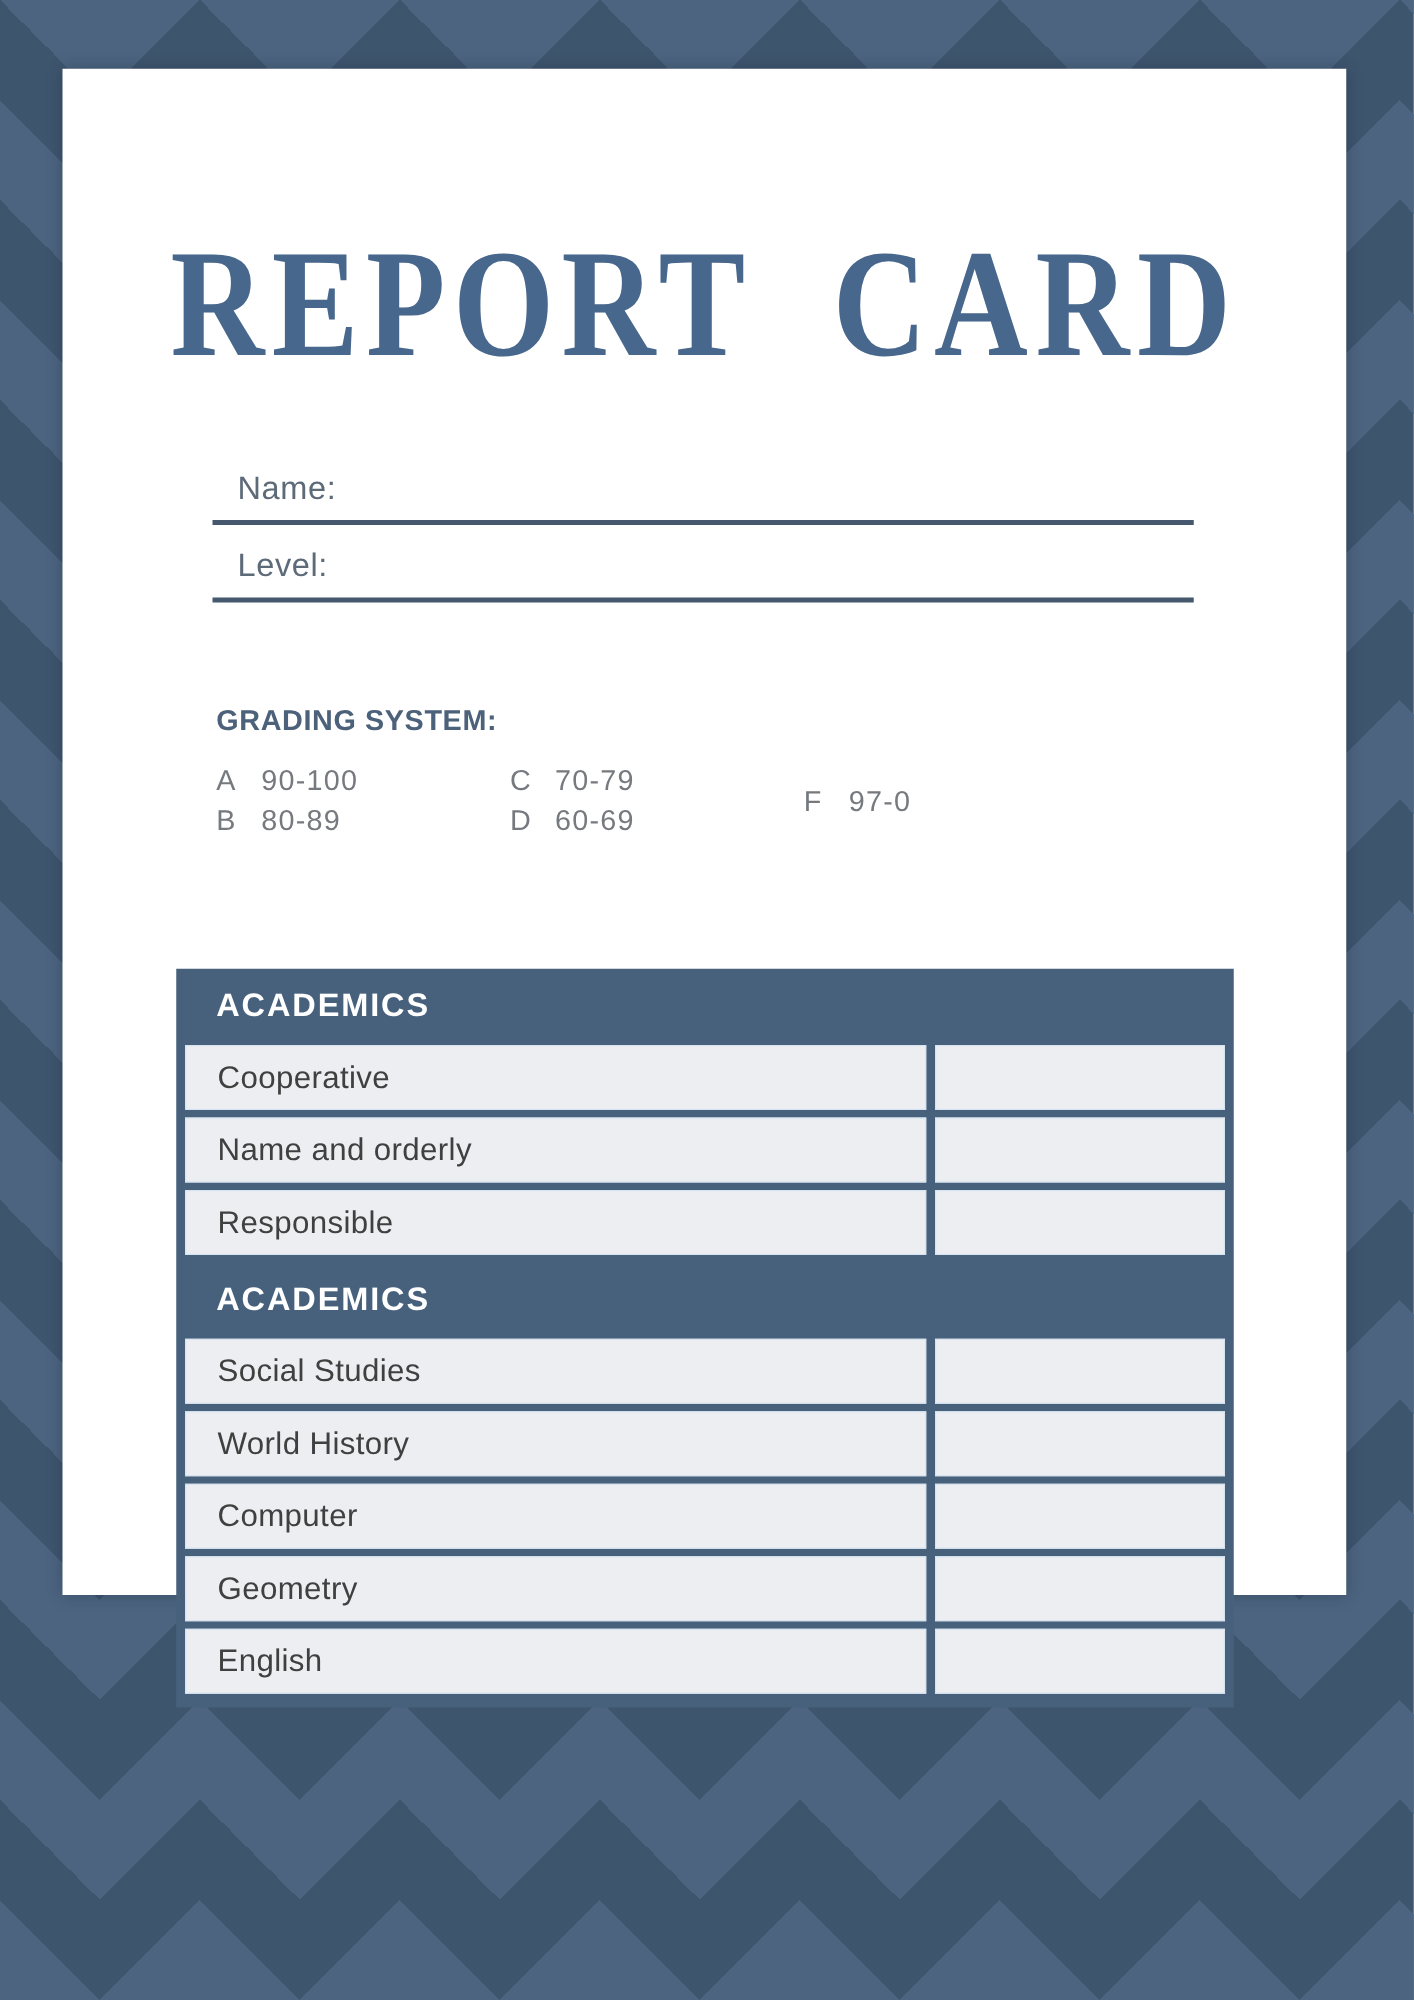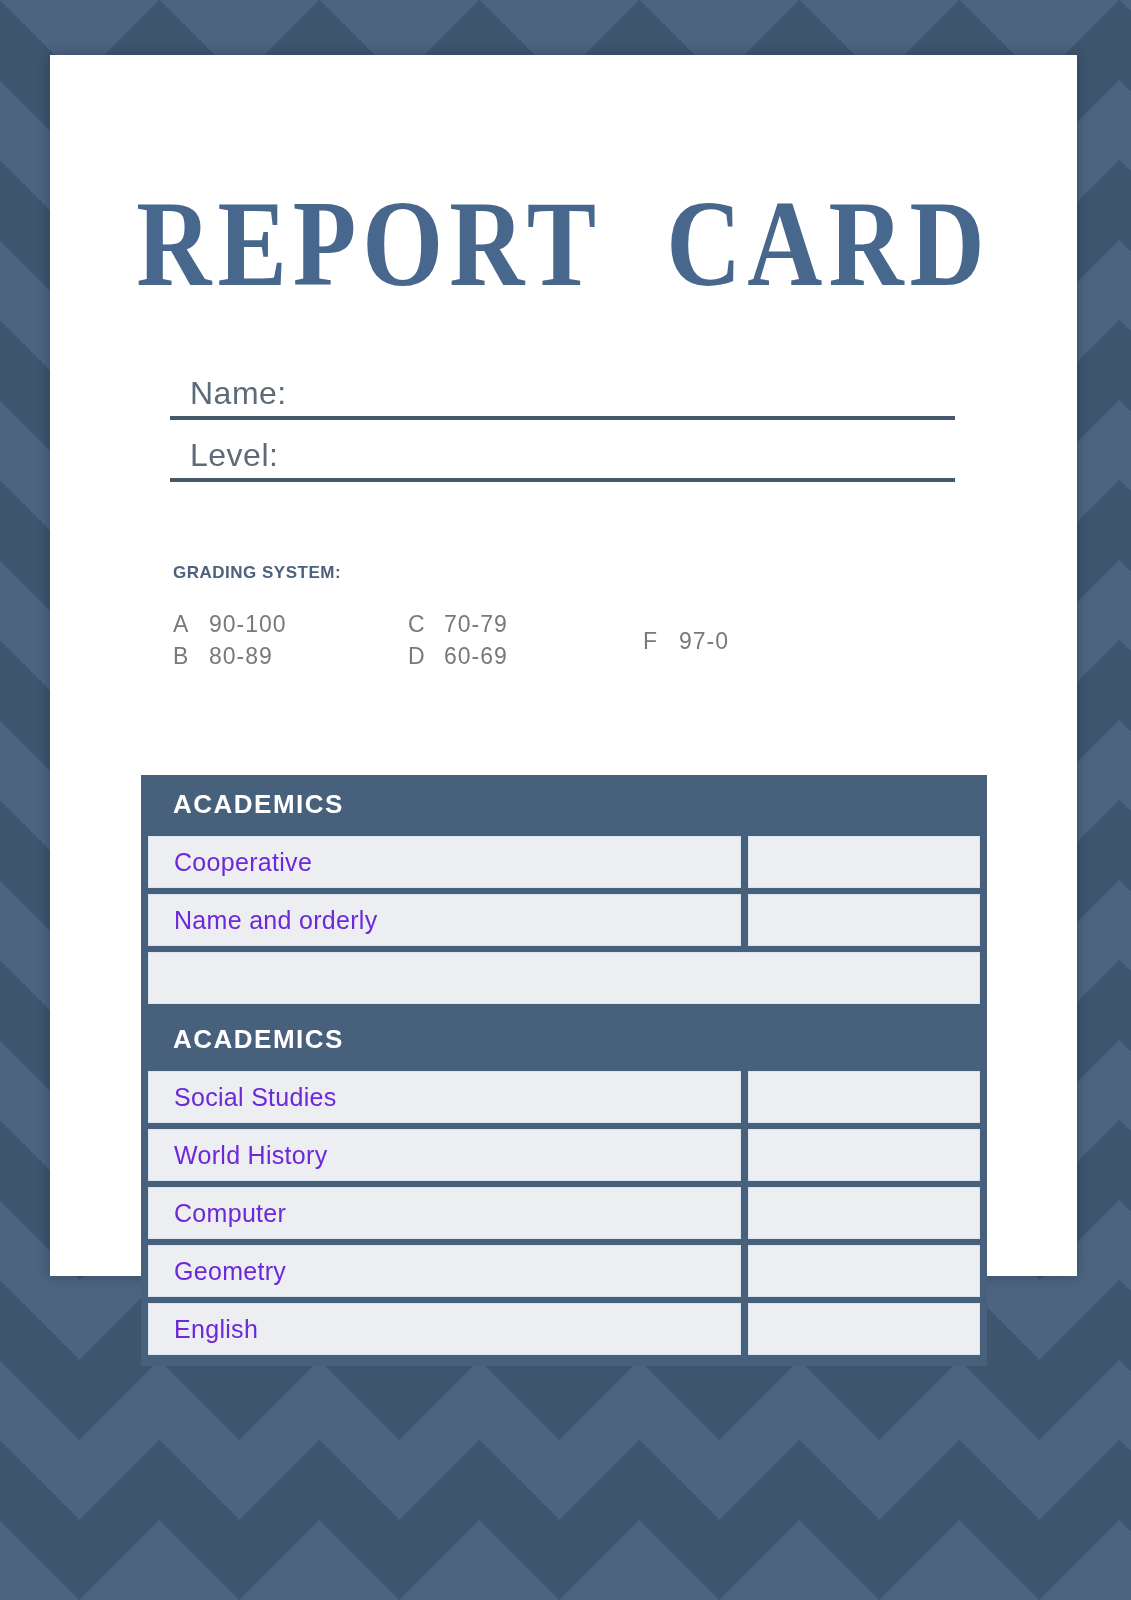--- a/index.html
+++ b/index.html
@@ -29,29 +29,29 @@
     font-size: 104px;
     letter-spacing: 6px;
     word-spacing: 34px;
     color: #48678c;
     transform: scale(1.0, 1.18);
     transform-origin: center top;
     white-space: nowrap;
   }
   .field-label {
     position: absolute; left: 140px;
-    font-size: 32px; color: #5d6b79; letter-spacing: 0.5px;
+    font-size: 26px; color: #5d6b79; letter-spacing: 0.5px;
   }
   .field-line {
     position: absolute; left: 120px; width: 785px; height: 4px;
     background: #45586d;
   }
   .grading-heading {
     position: absolute; left: 123px; top: 508px;
-    font-size: 17px; font-weight: bold; letter-spacing: 0.5px;
+    font-size: 23px; font-weight: bold; letter-spacing: 0.5px;
     color: #4c617a;
   }
   .grade-col { position: absolute; top: 553px; }
   .grade-col.col-0 { left: 123px; }
   .grade-col.col-1 { left: 358px; }
   .grade-col.col-2 { left: 593px; top: 570px; }
   .grade-line {
     font-size: 23px; color: #76797e; letter-spacing: 1px;
     height: 32px; line-height: 32px; white-space: nowrap;
   }
@@ -65,21 +65,21 @@
     padding-left: 32px;
     color: #ffffff; font-weight: bold; font-size: 26px; letter-spacing: 1.5px;
   }
   .rc-rows { padding: 3px 7px 0 7px; }
   .rc-row { display: flex; column-gap: 7px; height: 52px; margin-bottom: 6px; }
   .rc-cell {
     background: #eceef2; border: 1px solid #d8e5f1;
     display: flex; align-items: center; box-sizing: border-box;
   }
   .rc-cell.label-cell { width: 593px; padding-left: 25px;
-    font-size: 25px; color: #6d28d9; letter-spacing: 0.3px; }
+    font-size: 25px; color: #404040; letter-spacing: 0.3px; }
   .rc-cell.value-cell { flex: 1; }
 </style>
 </head>
 <body>
 
 <div class="page">
 
   <div class="title">REPORT CARD</div>
 
   <div class="field-label" style="top: 320px;">Name:</div>
@@ -119,20 +119,21 @@
       <div class="rc-rows">
         <div class="rc-row">
           <div class="rc-cell label-cell">Cooperative</div>
           <div class="rc-cell value-cell"></div>
         </div>
         <div class="rc-row">
           <div class="rc-cell label-cell">Name and orderly</div>
           <div class="rc-cell value-cell"></div>
         </div>
         <div class="rc-row">
+          <div class="rc-cell label-cell">Responsible</div>
           <div class="rc-cell value-cell"></div>
         </div>
       </div>
       <div class="rc-header">ACADEMICS</div>
       <div class="rc-rows">
         <div class="rc-row">
           <div class="rc-cell label-cell">Social Studies</div>
           <div class="rc-cell value-cell"></div>
         </div>
         <div class="rc-row">

